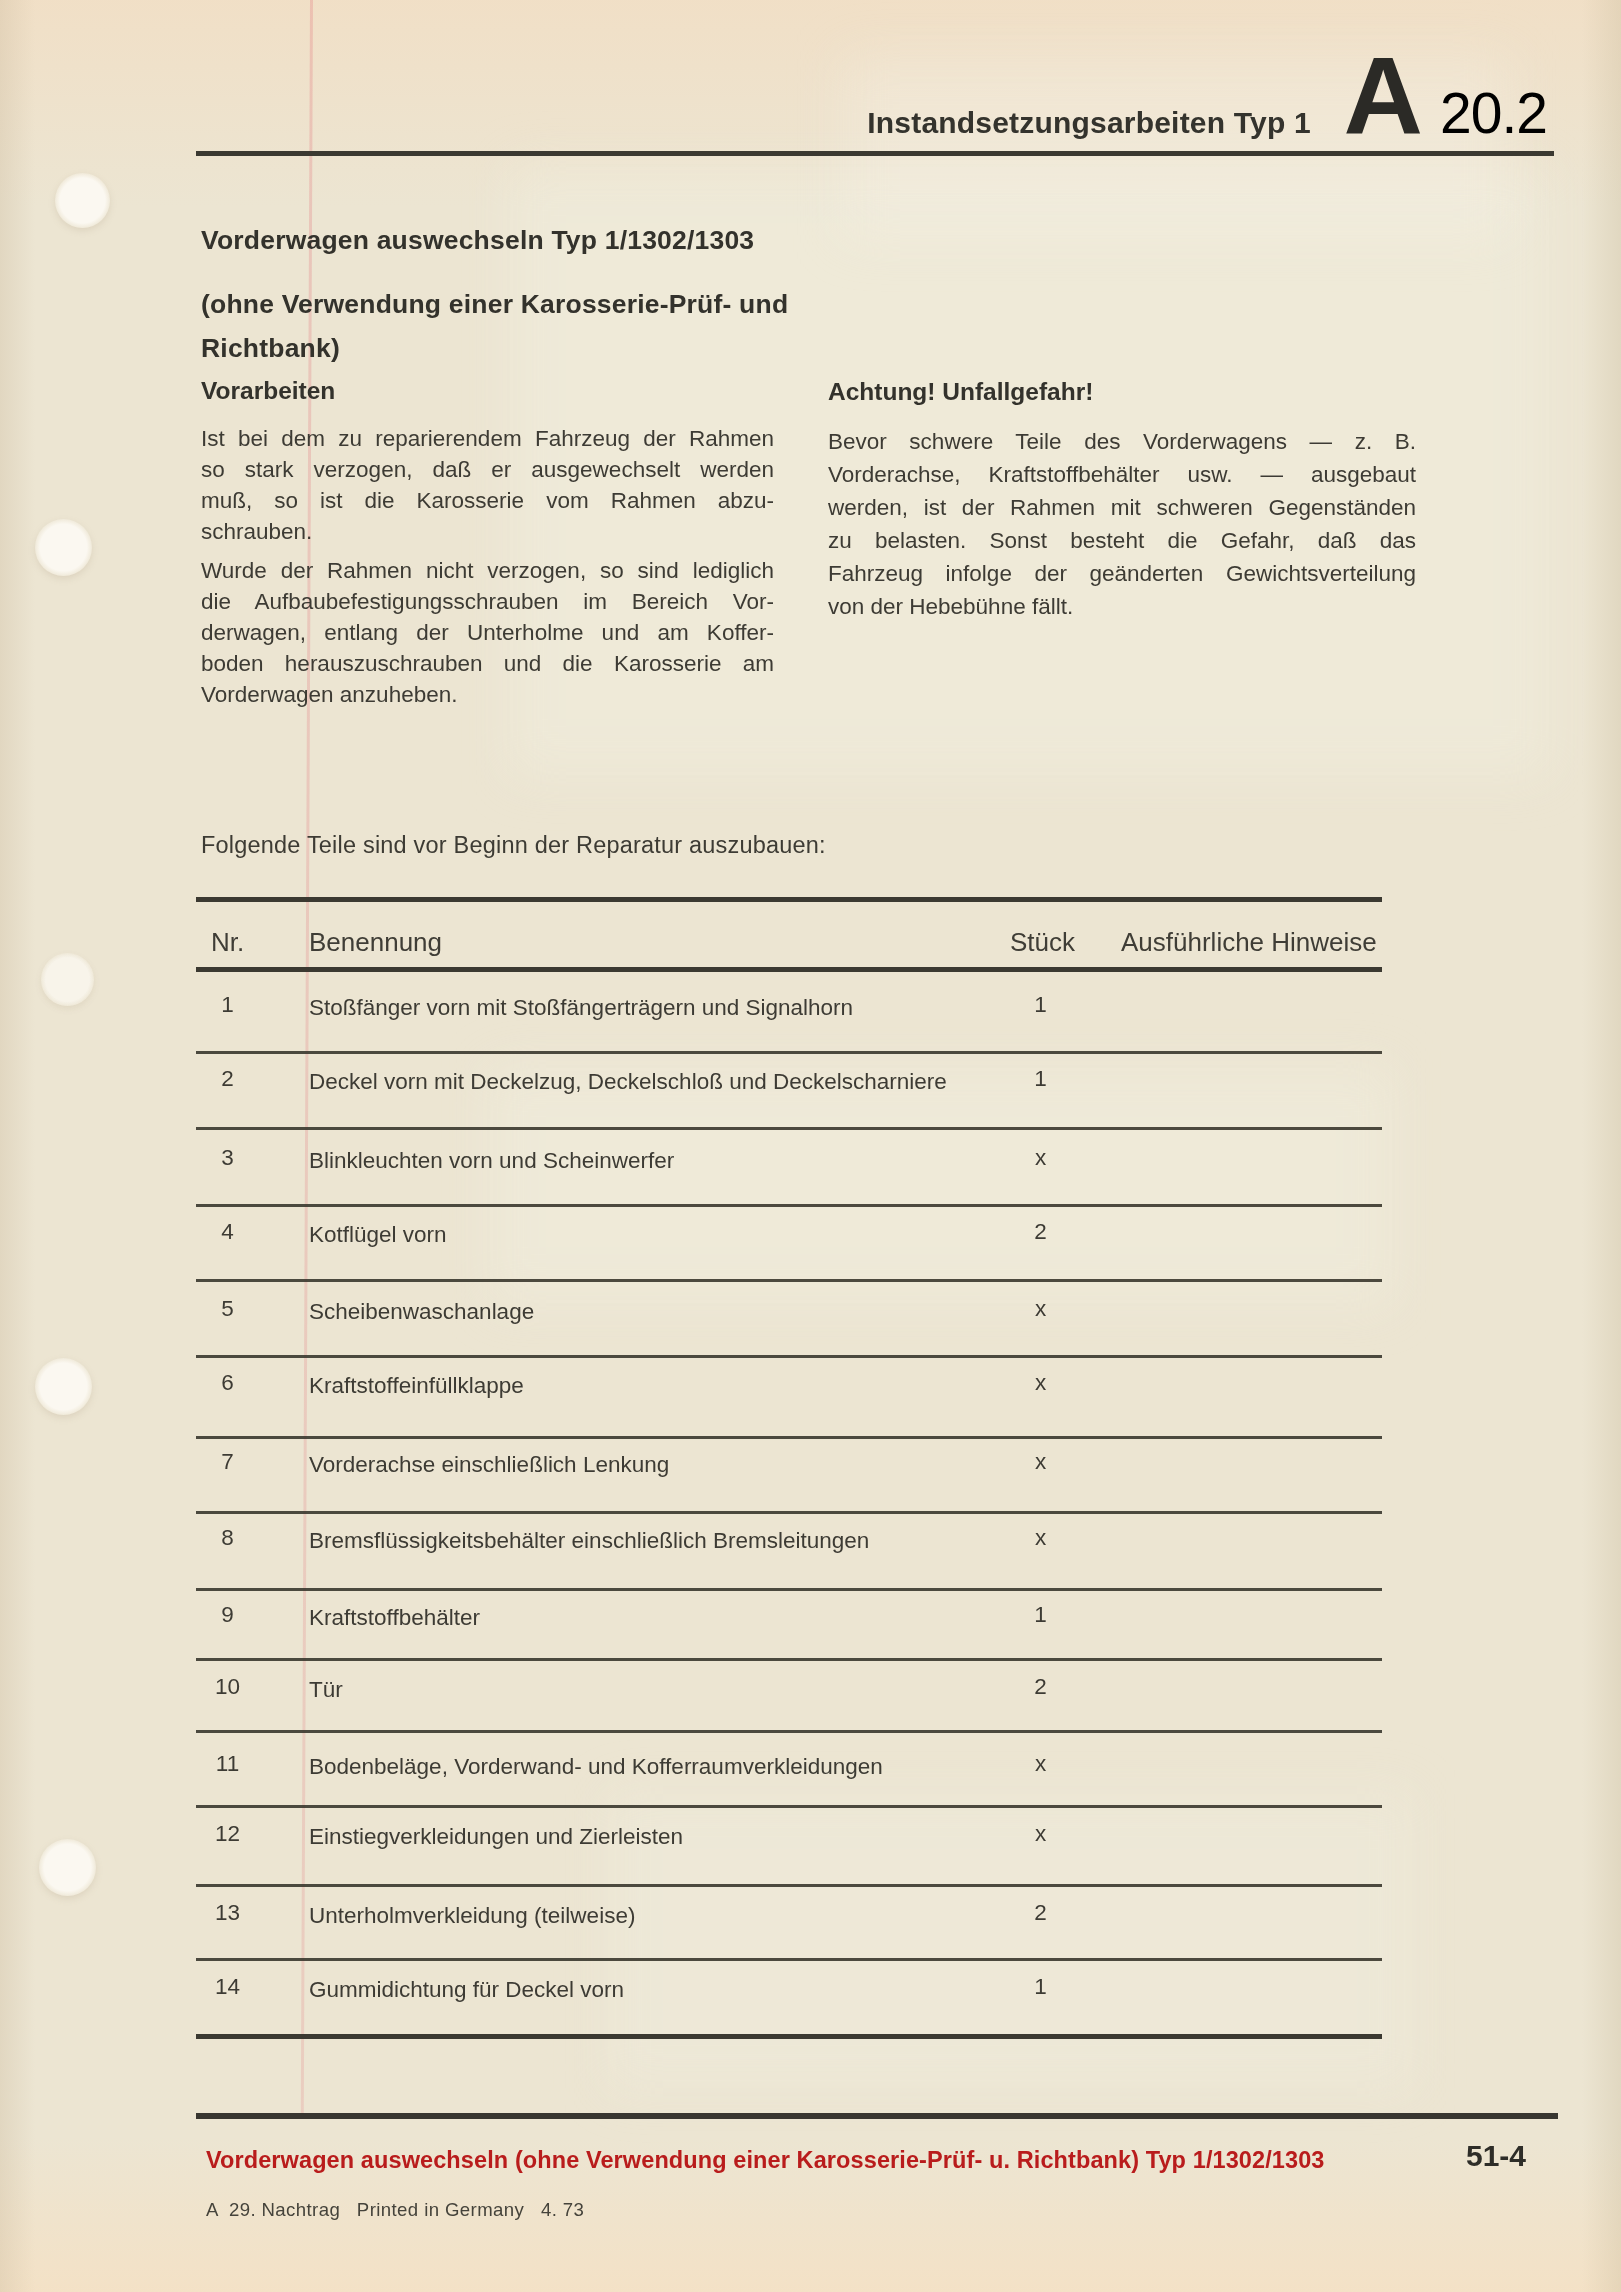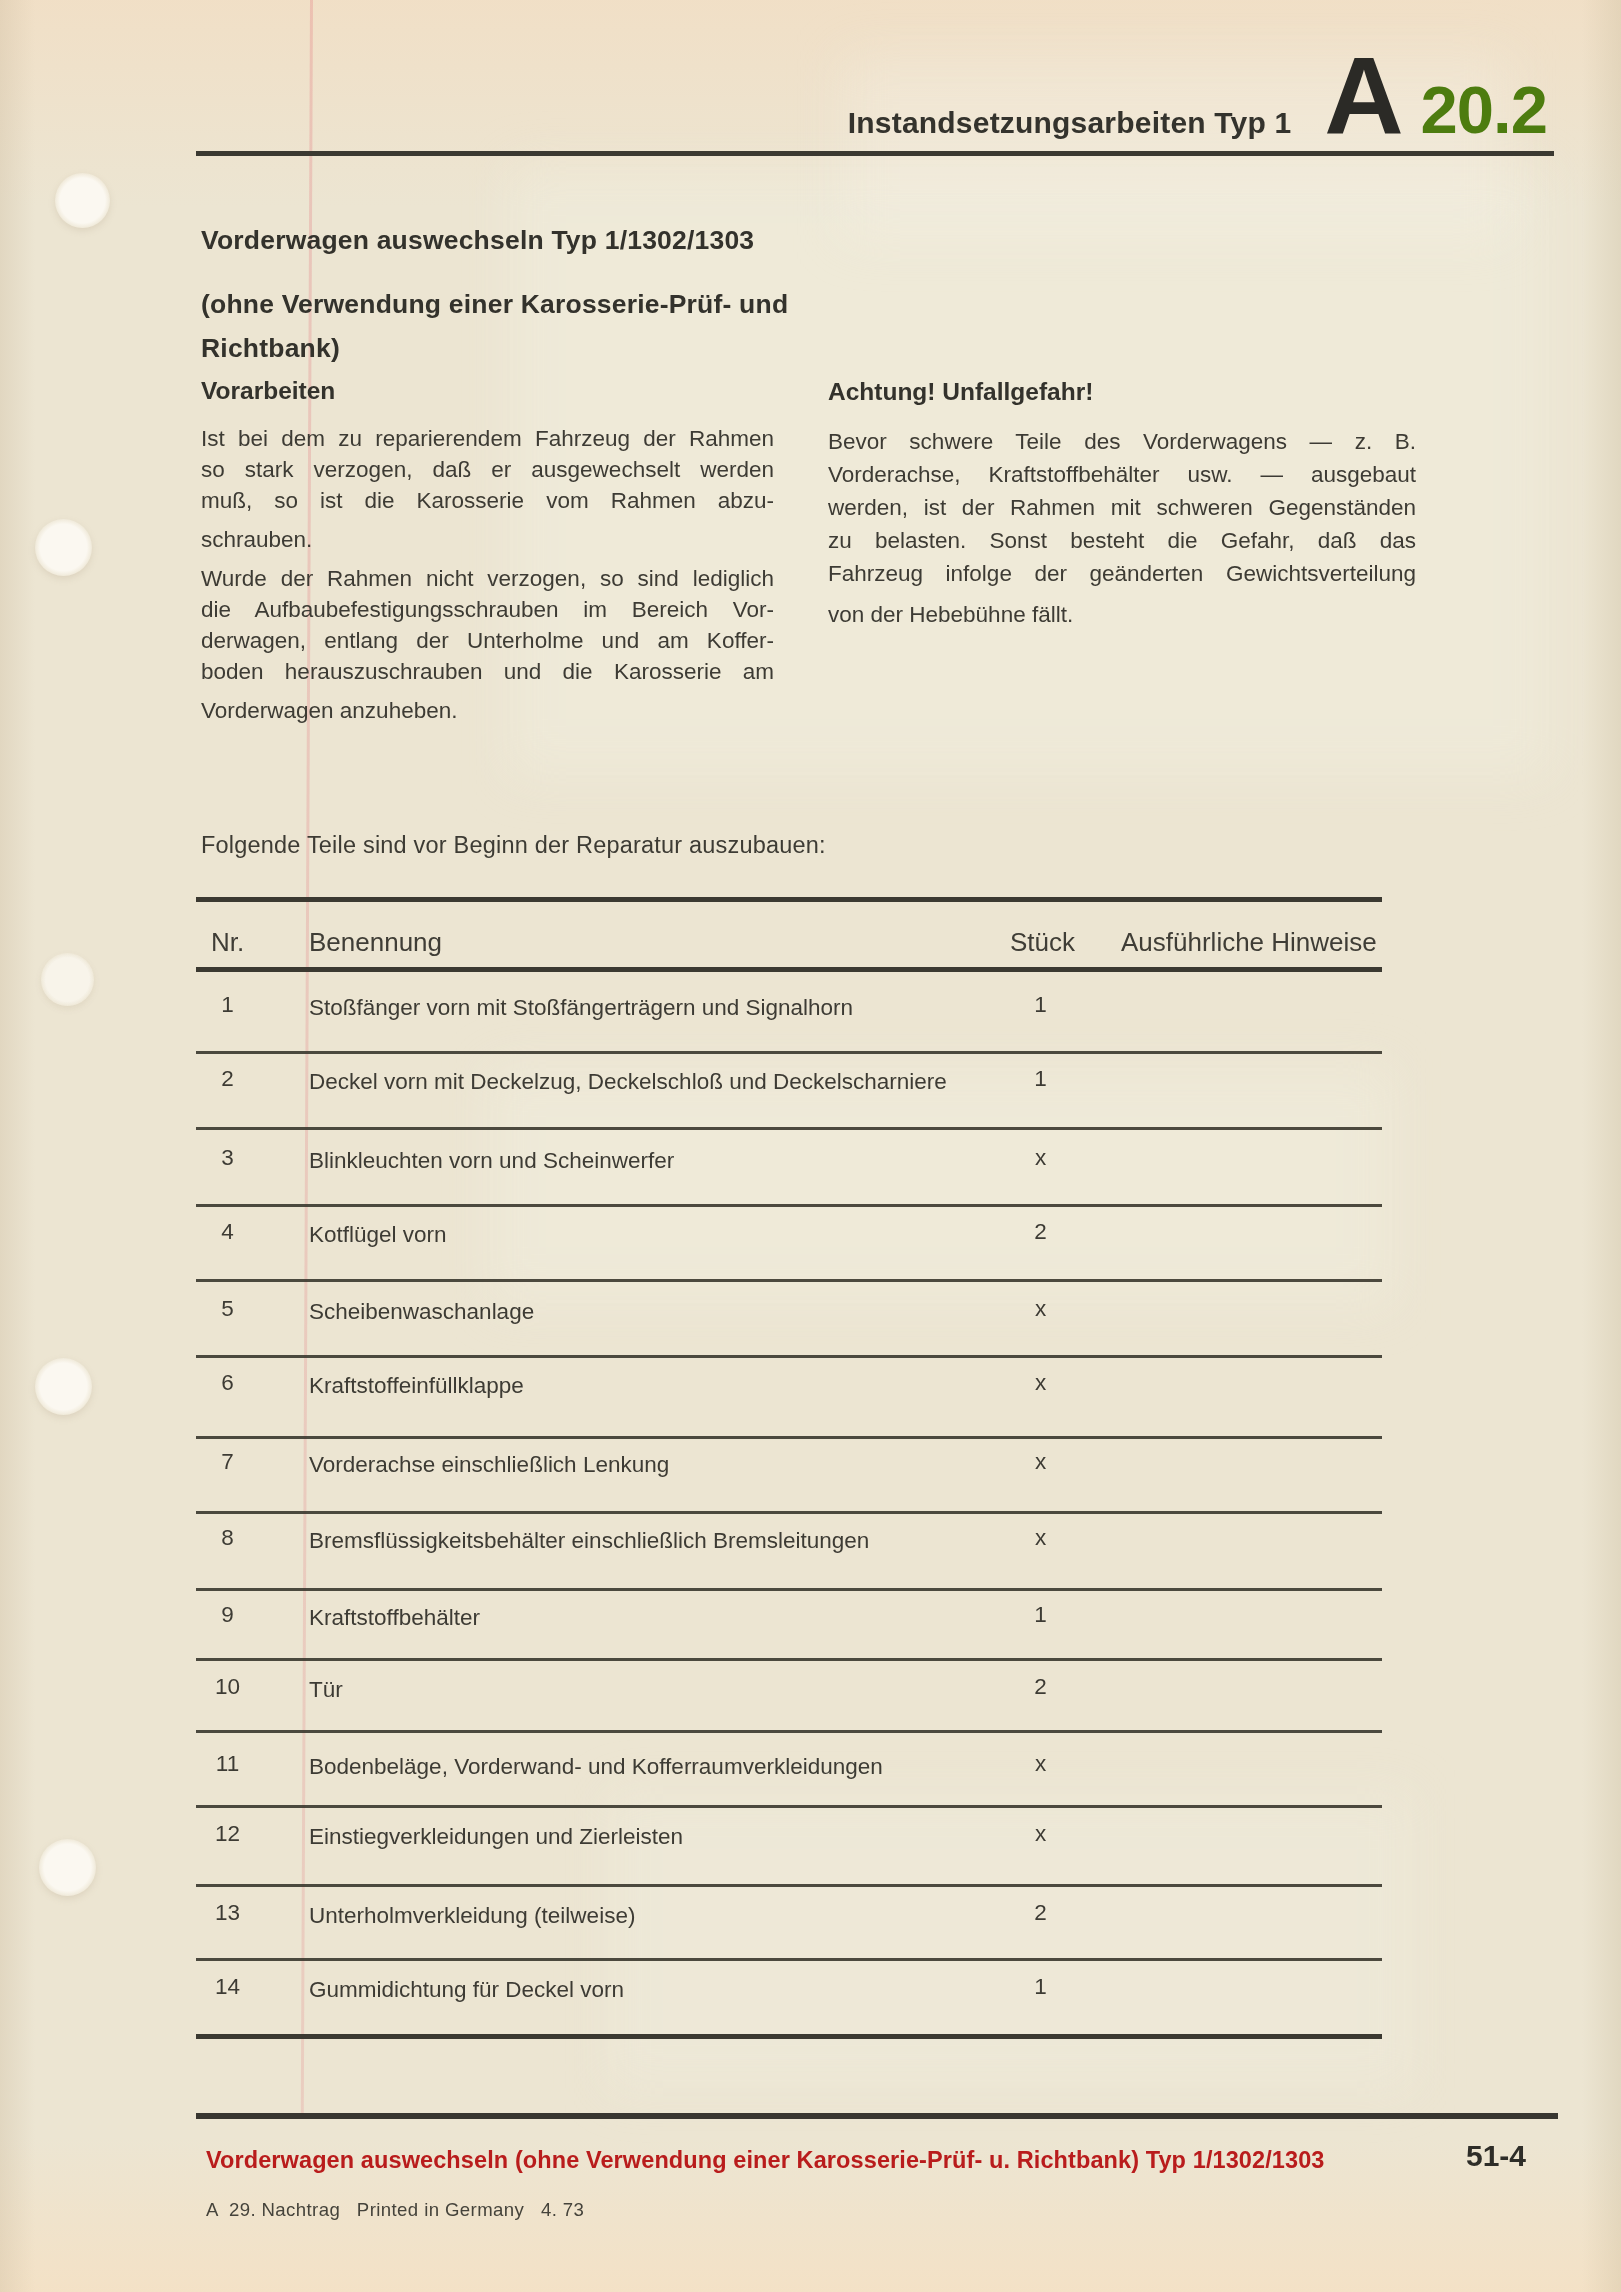--- a/index.html
+++ b/index.html
@@ -38,34 +38,34 @@
   .h1{left:55px;top:173px;width:55px;height:55px;}
   .h2{left:35px;top:519px;width:57px;height:57px;}
   .h3{left:41px;top:953px;width:53px;height:53px;opacity:.8;}
   .h4{left:35px;top:1358px;width:57px;height:57px;}
   .h5{left:39px;top:1839px;width:57px;height:57px;}
 
   
   .ahead{position:absolute;top:40px;right:74px;display:flex;align-items:baseline;white-space:nowrap;gap:17px;}
   .ahead .lbl{font-weight:700;font-size:30px;line-height:1;color:#34332d;margin-right:15.7px;letter-spacing:0.2px;}
   .ahead .big{font-weight:700;font-size:110px;line-height:1;color:#2b2a26;letter-spacing:-2.9px;margin-right:2.9px;}
-  .ahead .num{font-weight:700;font-size:67px;line-height:1;color:#4d7c0f;letter-spacing:-1px;}
+  .ahead .num{font-weight:400;font-size:57px;line-height:1;color:#000000;letter-spacing:-1px;}
   .rule{position:absolute;background:#3b3931;}
   .rule-header{left:196px;top:151px;width:1358px;height:4.9px;}
 
   .title{position:absolute;left:201px;top:225px;font-size:26.5px;font-weight:700;color:#33322c;white-space:nowrap;letter-spacing:0.2px;}
   .subtitle{position:absolute;left:201px;top:282px;font-size:26.5px;font-weight:700;color:#33322c;line-height:44px;white-space:nowrap;letter-spacing:0.2px;}
 
   .col{position:absolute;top:375px;font-size:22.5px;line-height:31px;}
   .col-left{left:201px;width:573px;}
   .col-right{left:828px;width:588px;line-height:33px;}
   .col h3{font-size:24.5px;font-weight:700;color:#33322c;margin:0 0 16.7px 0;white-space:nowrap;}
   .para{margin:0 0 8.8px 0;}
   .pline{text-align:justify;text-align-last:justify;}
-  .pline.last{text-align-last:left;margin-top:8px;}
+  .pline.last{text-align-last:left;}
 
   .intro{position:absolute;left:201px;top:832px;font-size:23.5px;color:#3d3b34;white-space:nowrap;letter-spacing:0.2px;}
 
   
   .thead-label{position:absolute;font-size:26px;color:#3f3d36;white-space:nowrap;}
   .th-nr{left:206px;top:927px;width:43px;text-align:center;}
   .th-name{left:309px;top:927px;}
   .th-qty{left:1010px;top:927px;}
   .th-hint{left:1121px;top:927px;}
   .rule-thead-top{left:196px;top:897px;width:1186px;height:4.9px;}

